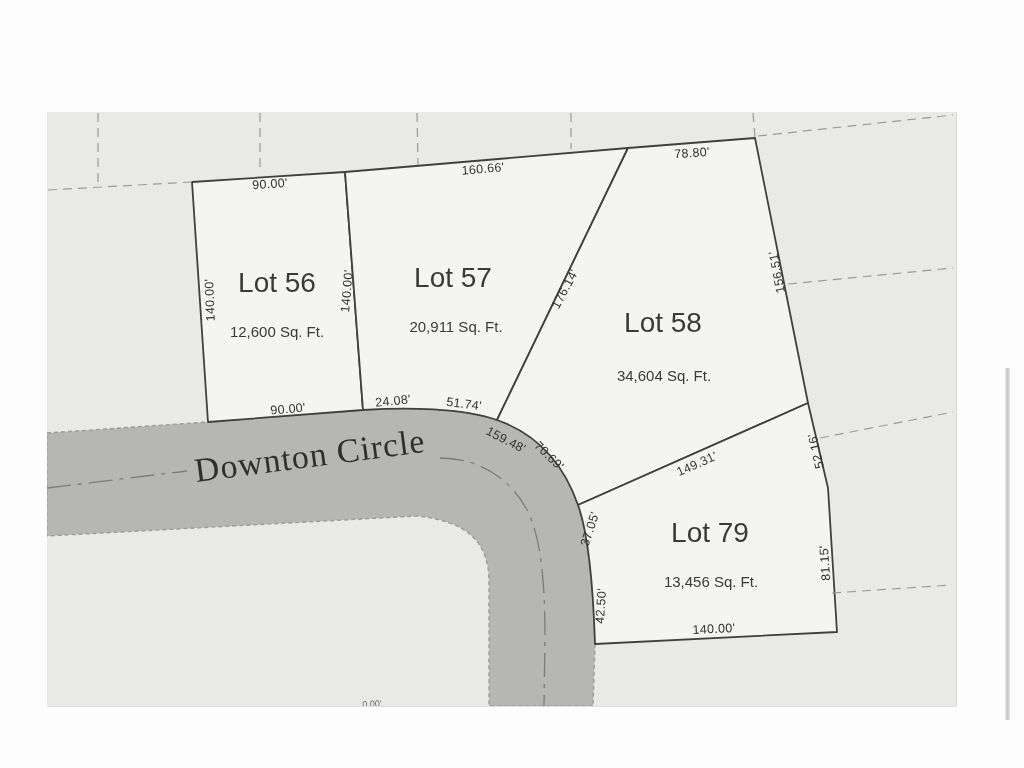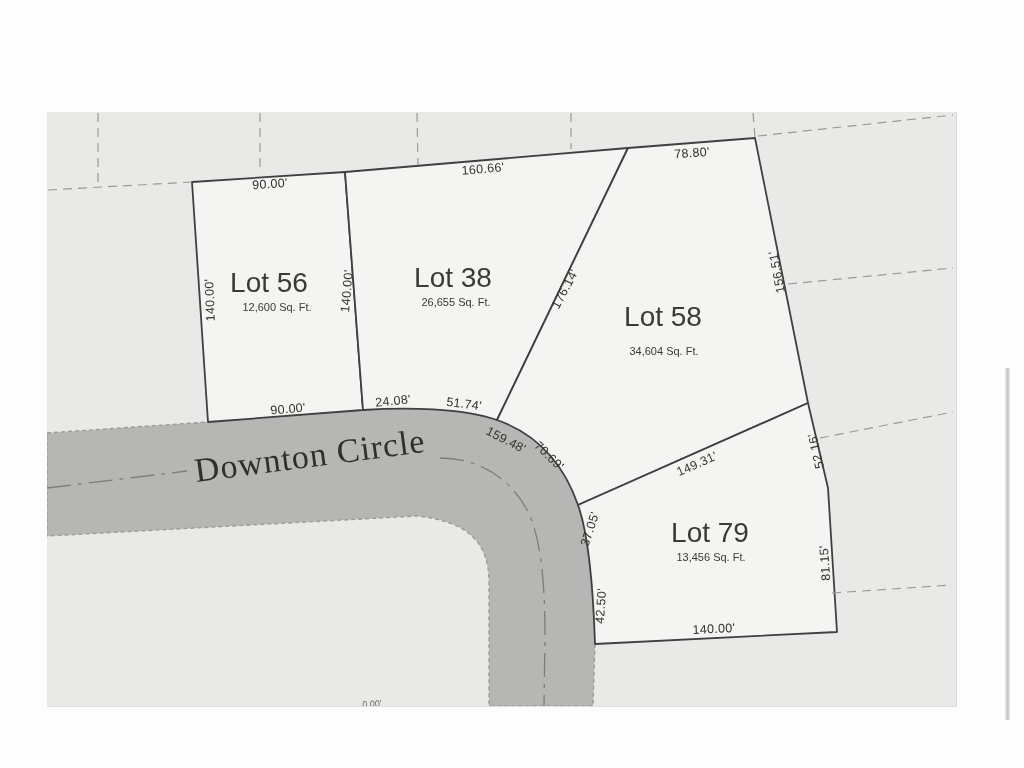--- a/index.html
+++ b/index.html
@@ -4,21 +4,21 @@
 <style>
   html,body{margin:0;padding:0;background:#ffffff;}
   #stage{position:relative;width:1024px;height:768px;background:#fdfdfd;overflow:hidden;
          font-family:"Liberation Sans",sans-serif;}
   #page{position:absolute;left:47px;top:112px;width:909px;height:594px;
         background:#e9e9e7;overflow:hidden;border-right:1px solid #d9d9d7;border-bottom:1px solid #dededc;}
   #plat-svg{position:absolute;left:0;top:0;}
   .lbl{position:absolute;white-space:nowrap;color:#333330;transform:translate(-50%,-50%);}
   .dim{font-size:12.5px;letter-spacing:0.3px;}
   .lot-title{font-size:28px;font-weight:500;color:#3a3a38;}
-  .lot-area{font-size:11px;font-weight:500;color:#3a3a38;}
+  .lot-area{font-size:15px;font-weight:500;color:#3a3a38;margin-top:24px;}
   .street{font-family:"Liberation Serif",serif;font-size:34px;color:#2f2f2d;letter-spacing:1px;}
   .clipped{font-size:9px;color:#6a6a68;}
   #scan-shadow{position:absolute;left:1005px;top:368px;width:5px;height:352px;
         background:linear-gradient(90deg,#e6e6e6,#b9b9b9,#e0e0e0);opacity:.8;}
 </style>
 </head>
 <body>
 
 <div id="stage">
   <div id="page">
@@ -63,25 +63,25 @@
     <div class="lbl dim" style="left:417px;top:292px;transform:translate(-50%,-50%) rotate(7deg);">51.74'</div>
     <div class="lbl dim" style="left:459px;top:328px;transform:translate(-50%,-50%) rotate(27deg);">159.48'</div>
     <div class="lbl dim" style="left:502px;top:344px;transform:translate(-50%,-50%) rotate(44deg);">70.69'</div>
     <div class="lbl dim" style="left:650px;top:352px;transform:translate(-50%,-50%) rotate(-24deg);">149.31'</div>
     <div class="lbl dim" style="left:769px;top:339px;transform:translate(-50%,-50%) rotate(-103deg);">52.16'</div>
     <div class="lbl dim" style="left:778px;top:451px;transform:translate(-50%,-50%) rotate(-94deg);">81.15'</div>
     <div class="lbl dim" style="left:543px;top:417px;transform:translate(-50%,-50%) rotate(-72deg);">37.05'</div>
     <div class="lbl dim" style="left:554px;top:494px;transform:translate(-50%,-50%) rotate(-86deg);">42.50'</div>
     <div class="lbl dim" style="left:667px;top:517px;transform:translate(-50%,-50%) rotate(-3deg);">140.00'</div>
 
-    <div class="lbl lot-title" style="left:222px;top:171px;text-align:center;">Lot 56</div>
+    <div class="lbl lot-title" style="left:230px;top:171px;text-align:center;">Lot 56</div>
     <div class="lbl lot-area" style="left:230px;top:195px;">12,600 Sq. Ft.</div>
-    <div class="lbl lot-title" style="left:406px;top:166px;">Lot 38</div>
-    <div class="lbl lot-area" style="left:409px;top:190px;">26,655 Sq. Ft.</div>
-    <div class="lbl lot-title" style="left:616px;top:205px;">Lot 58</div>
+    <div class="lbl lot-title" style="left:406px;top:166px;">Lot 57</div>
+    <div class="lbl lot-area" style="left:409px;top:190px;">20,911 Sq. Ft.</div>
+    <div class="lbl lot-title" style="left:616px;top:211px;">Lot 58</div>
     <div class="lbl lot-area" style="left:617px;top:239px;">34,604 Sq. Ft.</div>
     <div class="lbl lot-title" style="left:663px;top:421px;">Lot 79</div>
     <div class="lbl lot-area" style="left:664px;top:445px;">13,456 Sq. Ft.</div>
 
     <div class="lbl street" style="left:263px;top:344px;transform:translate(-50%,-50%) rotate(-7.5deg);">Downton Circle</div>
 
     <div class="lbl clipped" style="left:325px;top:592px;transform:translate(-50%,-50%) rotate(-3deg);">0.00'</div>
   </div>
 
   <div id="scan-shadow"></div>

